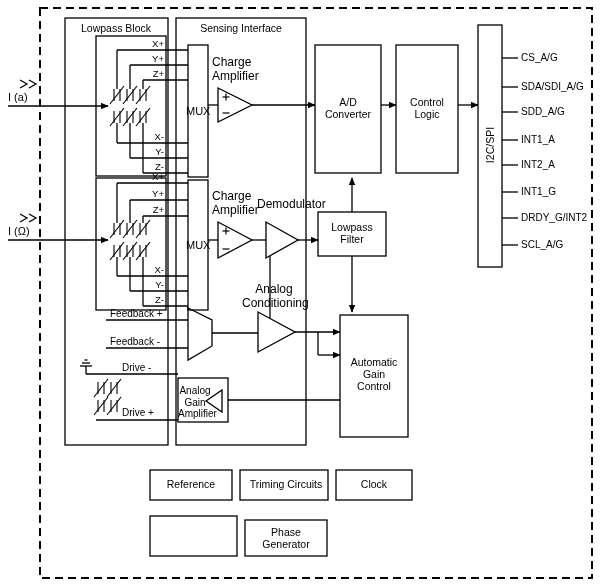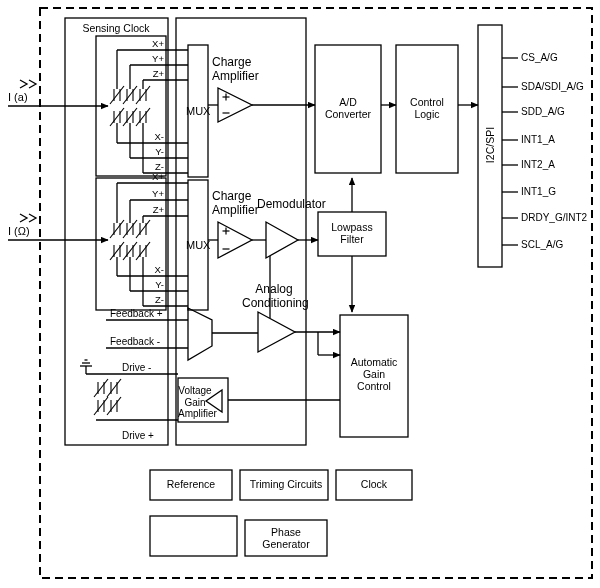--- a/index.html
+++ b/index.html
@@ -170,21 +170,22 @@
     <use href="#cap" x="98" y="380"></use>
         <use href="#cap" x="111" y="380"></use>
     <use href="#cap" x="98" y="398"></use>
         <use href="#cap" x="111" y="398"></use>
   </g>
 </svg>
 
 <div class="lbl inp" style="left:8px;top:91px">I (a)</div>
 <div class="lbl inp" style="left:8px;top:225px">I (Ω)</div>
 
-<div class="lbl ctr" style="left:66px;top:22px;width:100px">Sensing Clock</div>
+<div class="lbl ctr" style="left:66px;top:22px;width:100px">Lowpass Block</div>
+<div class="lbl ctr" style="left:176px;top:22px;width:130px">Sensing Interface</div>
 
 <div class="lbl term" style="left:134px;top:39px">X+</div>
 <div class="lbl term" style="left:134px;top:54px">Y+</div>
 <div class="lbl term" style="left:134px;top:69px">Z+</div>
 <div class="lbl term" style="left:134px;top:132px">X-</div>
 <div class="lbl term" style="left:134px;top:147px">Y-</div>
 <div class="lbl term" style="left:134px;top:162px">Z-</div>
 
 <div class="lbl term" style="left:134px;top:172px">X+</div>
 <div class="lbl term" style="left:134px;top:189px">Y+</div>
@@ -192,26 +193,26 @@
 <div class="lbl term" style="left:134px;top:265px">X-</div>
 <div class="lbl term" style="left:134px;top:280px">Y-</div>
 <div class="lbl term" style="left:134px;top:295px">Z-</div>
 
 <div class="lbl mux ctr" style="left:186px;top:105px;width:24px">MUX</div>
 <div class="lbl mux ctr" style="left:186px;top:239px;width:24px">MUX</div>
 <div class="lbl sm" style="left:212px;top:56px;width:60px">Charge Amplifier</div>
 <div class="lbl sm" style="left:212px;top:190px;width:60px">Charge Amplifier</div>
 <div class="lbl sm" style="left:257px;top:198px;width:72px">Demodulator</div>
 <div class="lbl sm ctr" style="left:242px;top:283px;width:64px">Analog Conditioning</div>
-<div class="lbl xs ctr" style="left:178px;top:385px;width:34px">Voltage Gain Amplifier</div>
+<div class="lbl xs ctr" style="left:178px;top:385px;width:34px">Analog Gain Amplifier</div>
 
 <div class="lbl xs" style="left:110px;top:308px">Feedback +</div>
 <div class="lbl xs" style="left:110px;top:336px">Feedback -</div>
 <div class="lbl xs" style="left:122px;top:362px">Drive -</div>
-<div class="lbl xs" style="left:122px;top:430px">Drive +</div>
+<div class="lbl xs" style="left:122px;top:407px">Drive +</div>
 
 <div class="lbl ctr" style="left:315px;top:96px;width:66px">A/D Converter</div>
 <div class="lbl ctr" style="left:404px;top:96px;width:46px">Control Logic</div>
 <div class="lbl ctr" style="left:460px;top:139px;width:60px;transform:rotate(-90deg)">I2C/SPI</div>
 <div class="lbl ctr" style="left:327px;top:221px;width:50px">Lowpass Filter</div>
 <div class="lbl ctr" style="left:349px;top:356px;width:50px">Automatic Gain Control</div>
 
 <div class="lbl ctr" style="left:150px;top:478px;width:82px">Reference</div>
 <div class="lbl ctr" style="left:240px;top:478px;width:92px">Triming Circuits</div>
 <div class="lbl ctr" style="left:336px;top:478px;width:76px">Clock</div>

